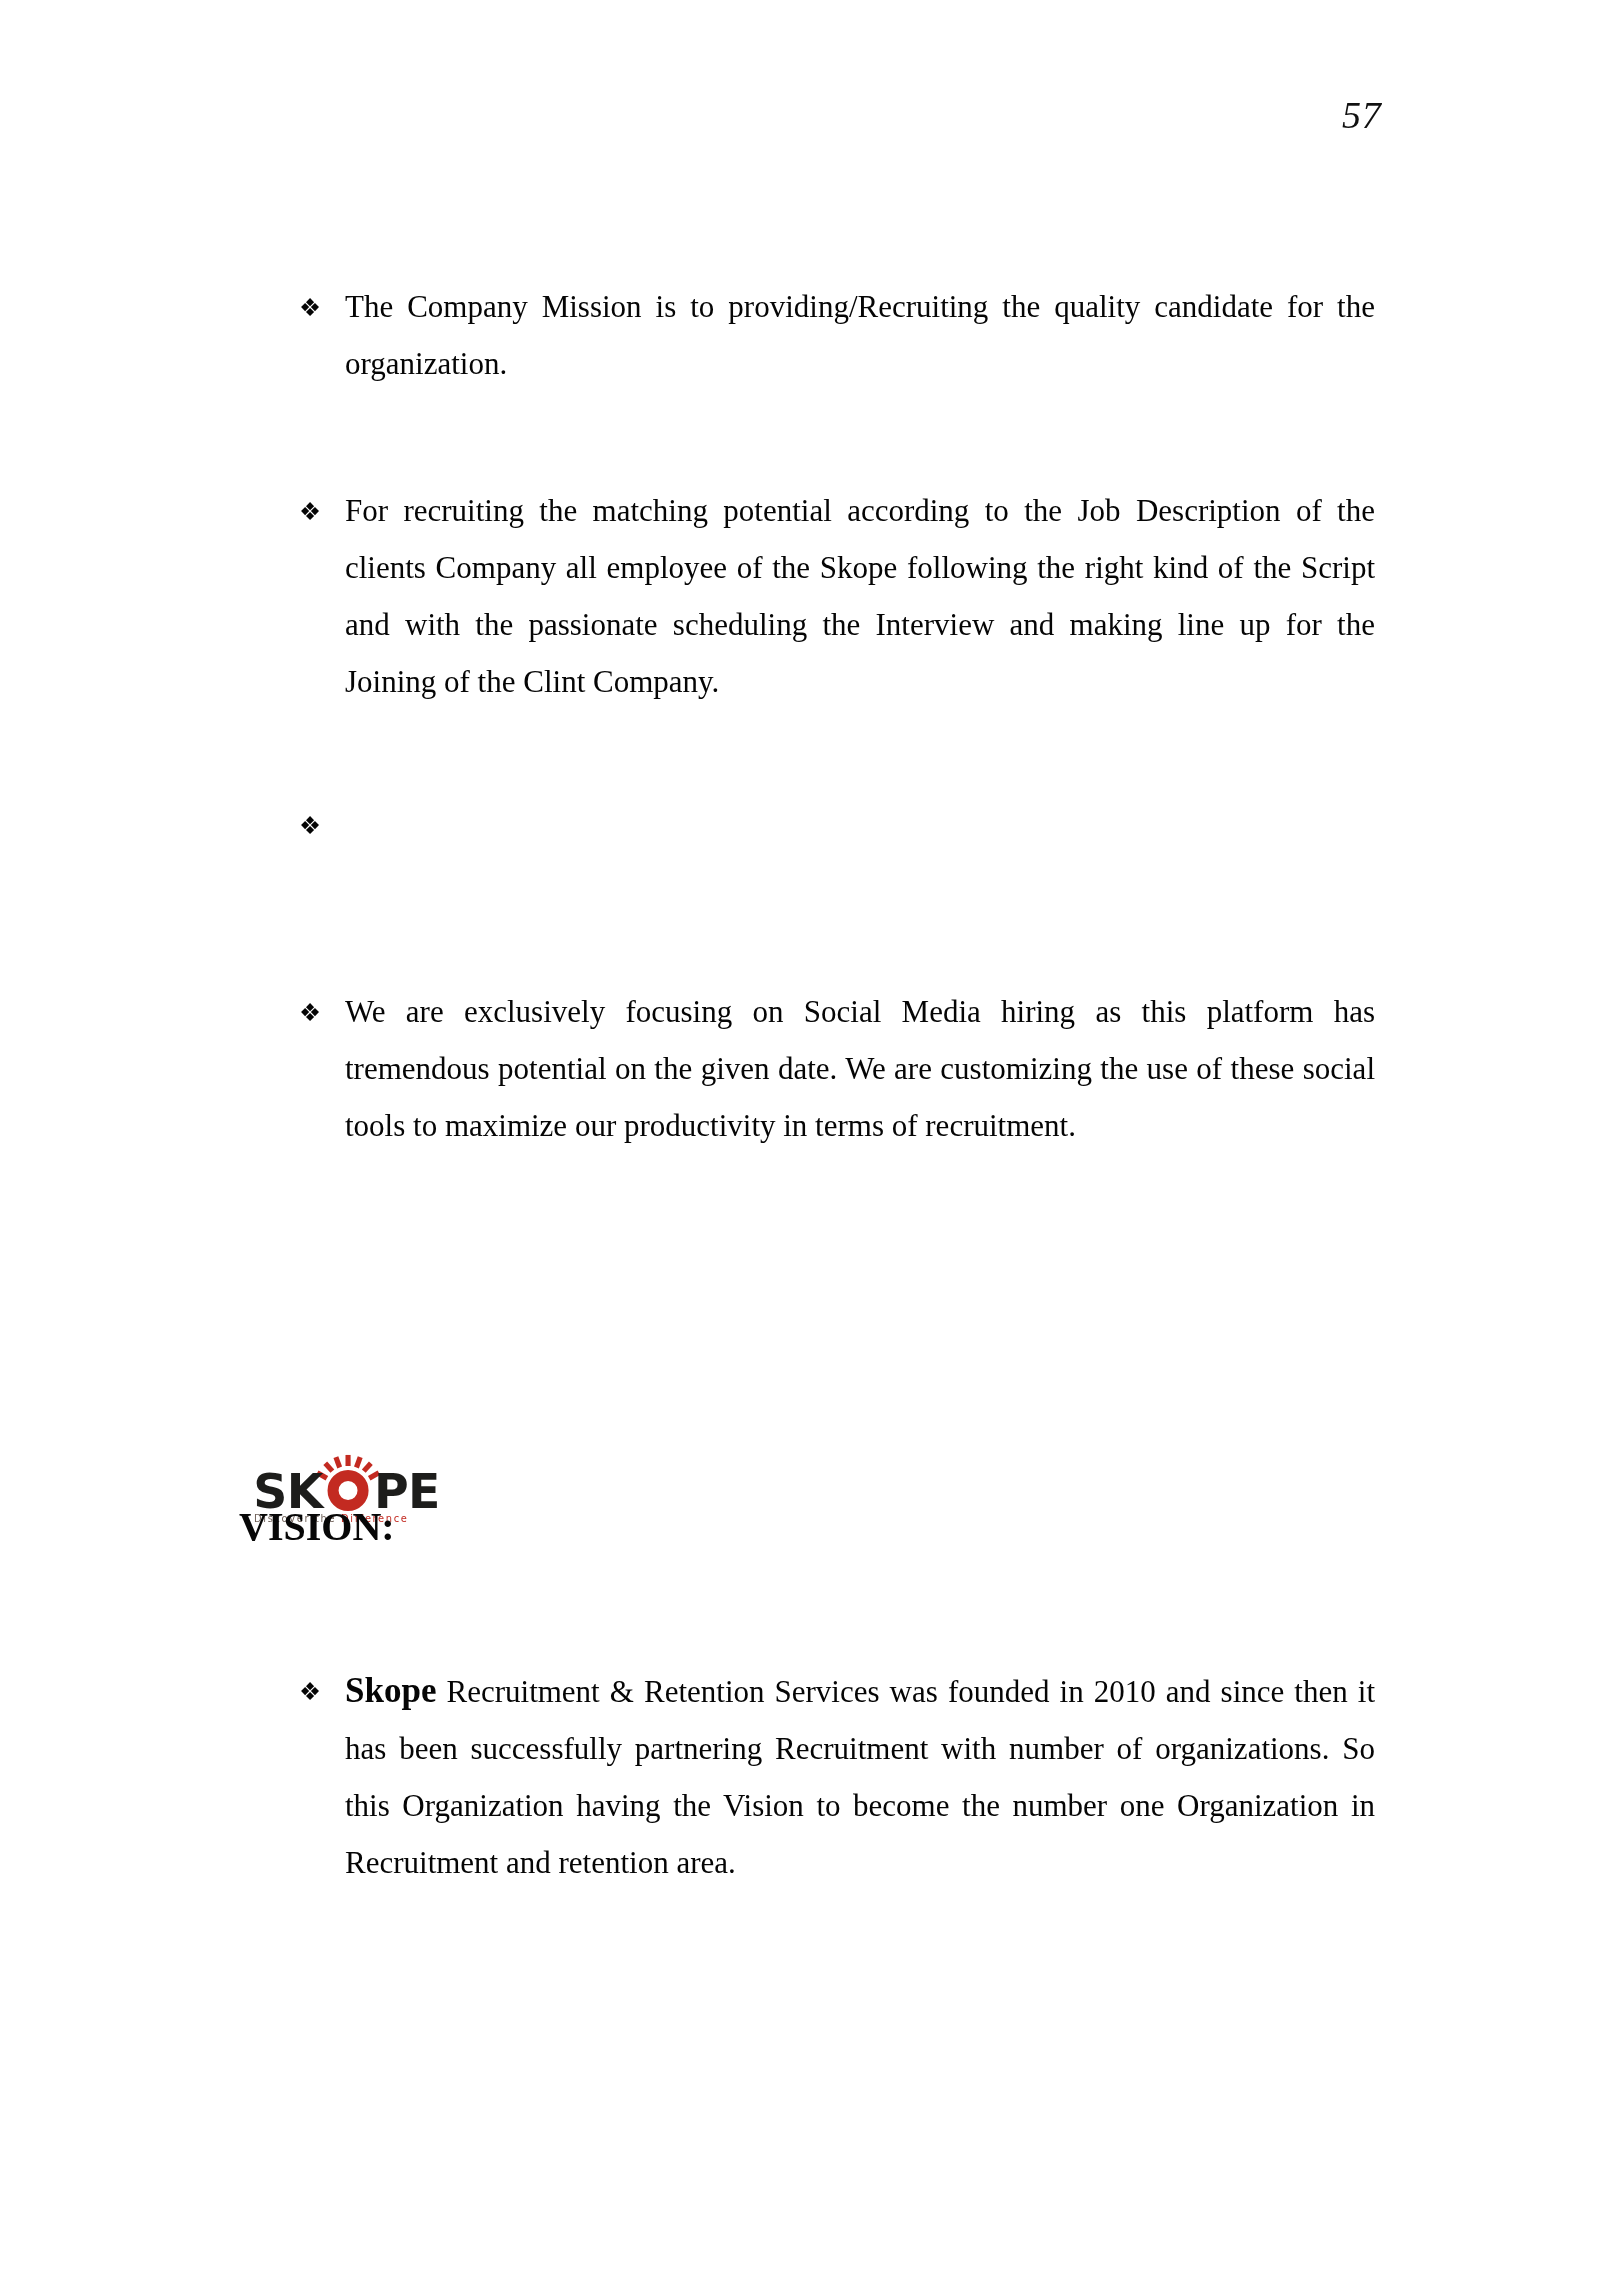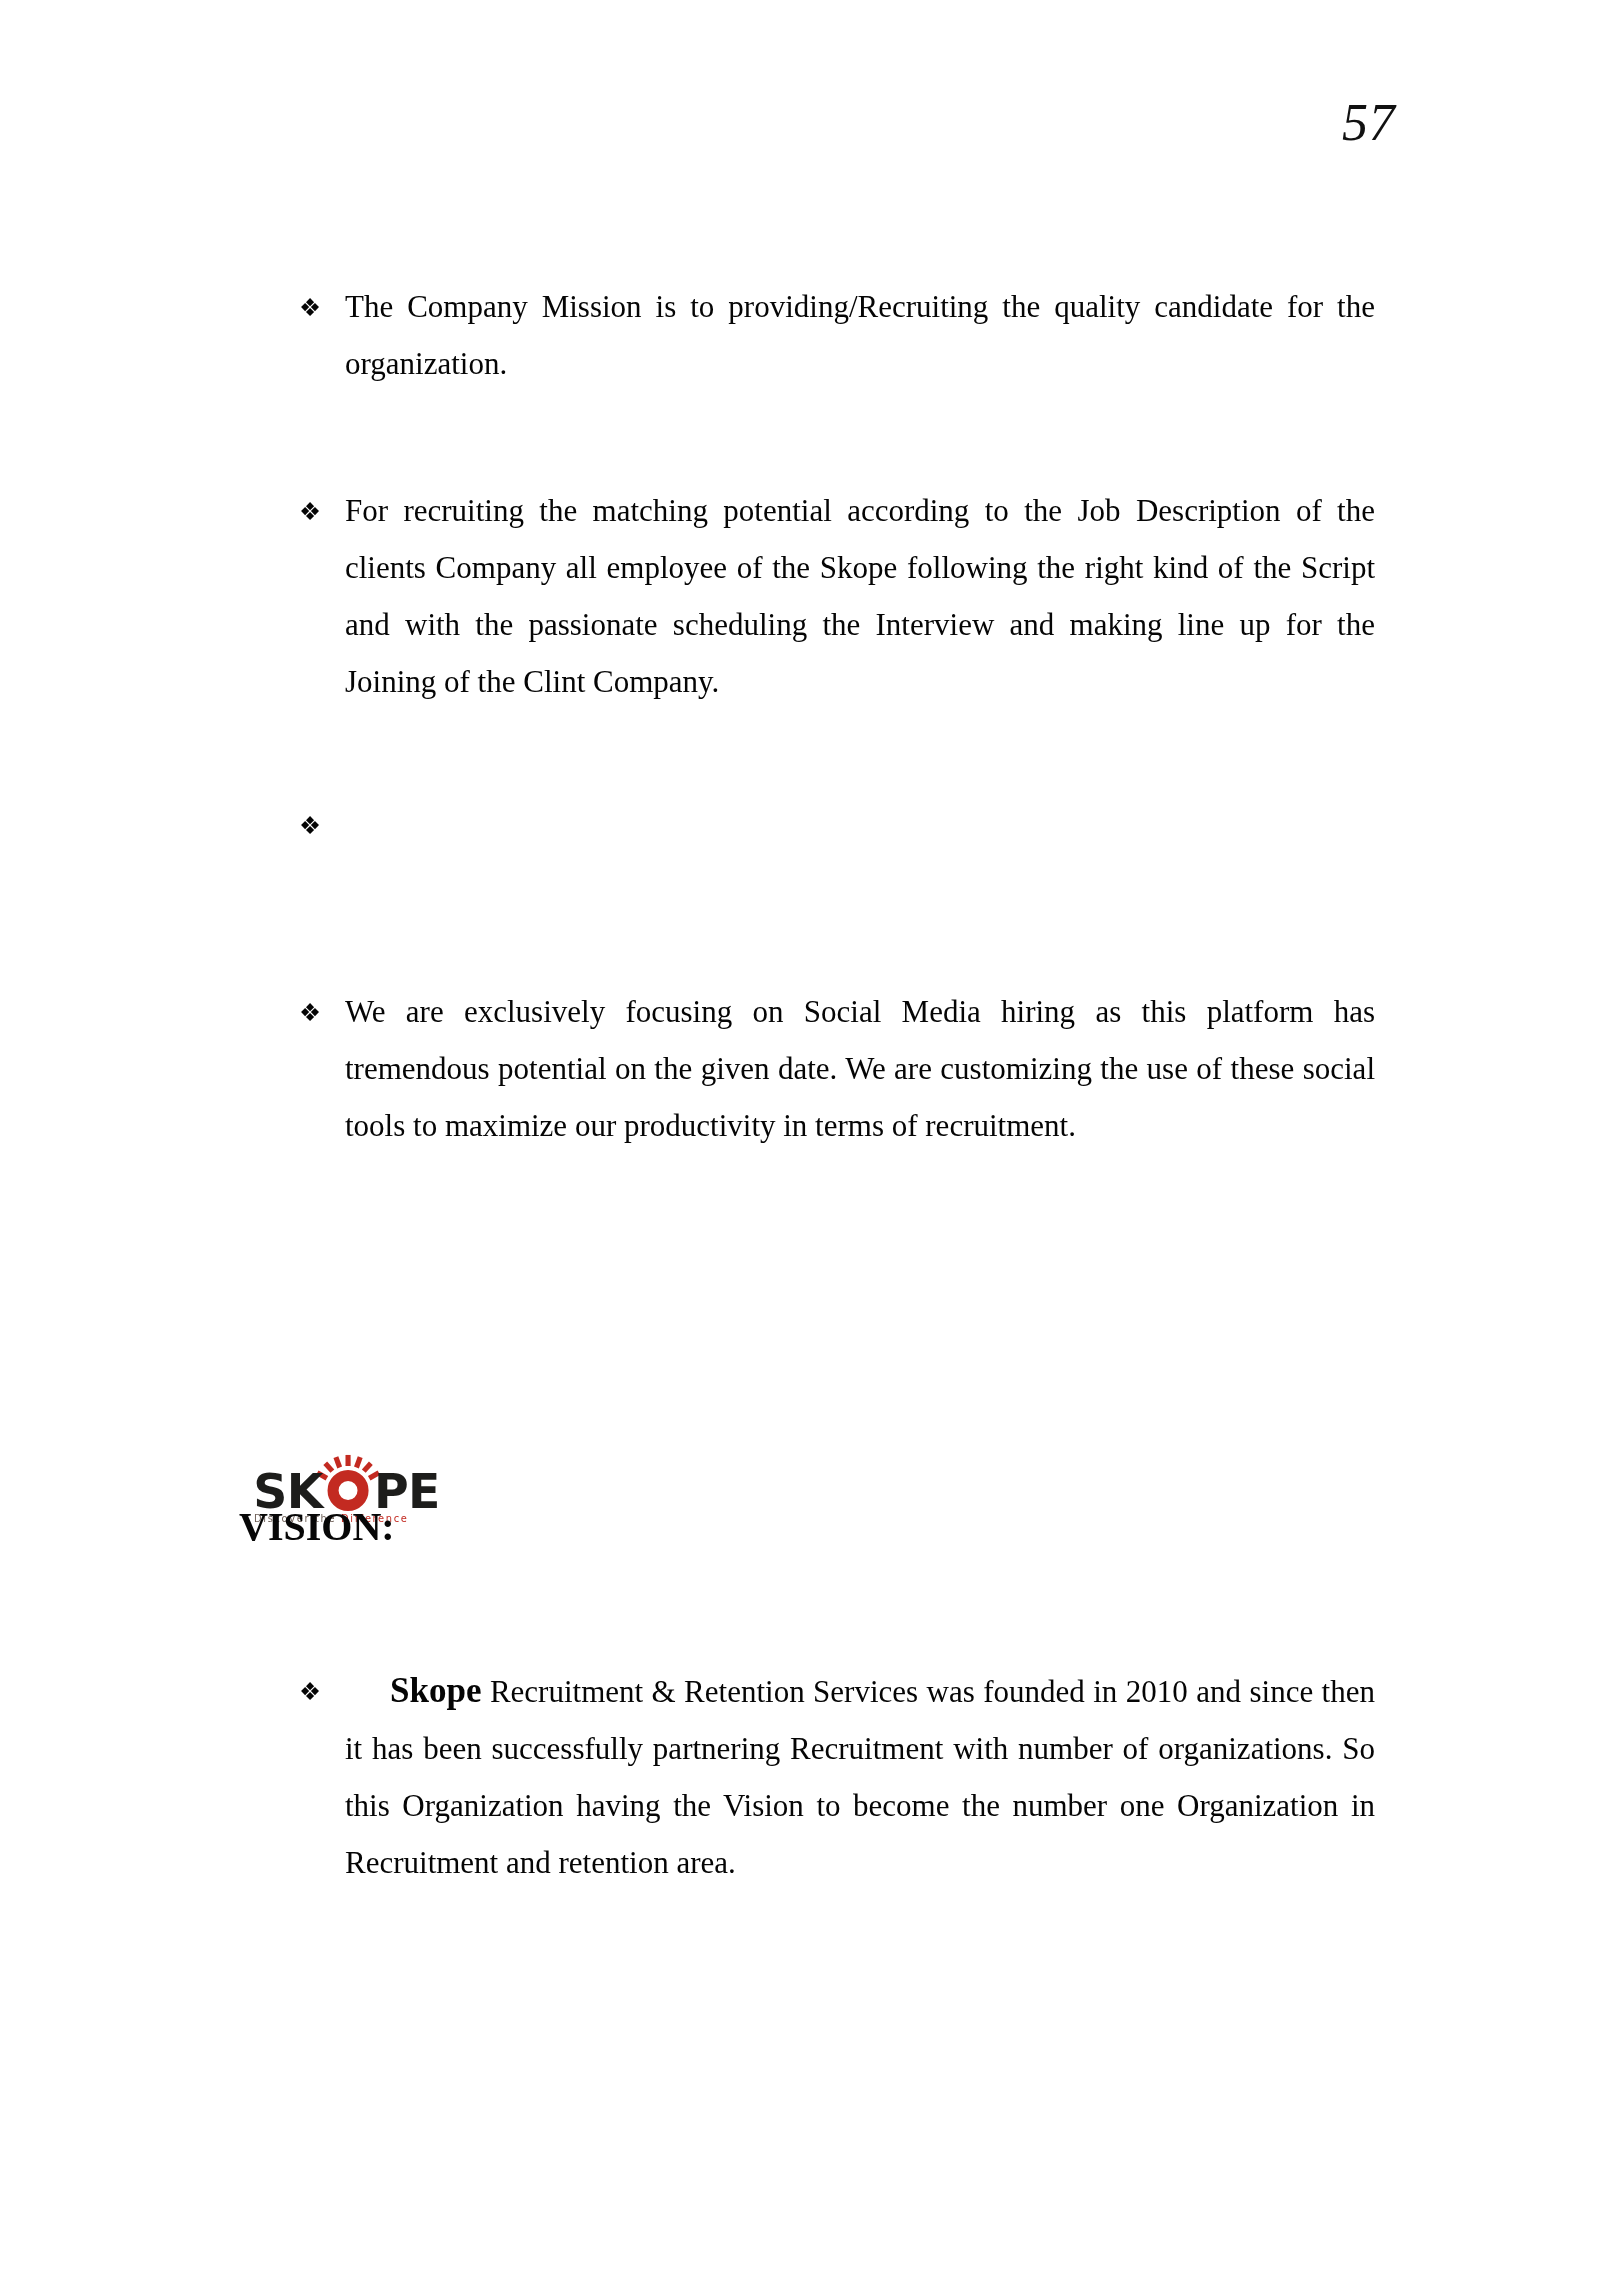--- a/index.html
+++ b/index.html
@@ -15,21 +15,21 @@
     font-family: "Liberation Serif", serif;
     color: #000000;
     overflow: hidden;
   }
 
   
   .page-number {
     position: absolute;
     left: 1342px;
     top: 93px;
-    font-size: 52px;
+    font-size: 38px;
     font-style: italic;
     letter-spacing: 0.8px;
     color: #111111;
   }
 
   
   .li {
     position: absolute;
     left: 299px;
     width: 1076px;
@@ -50,21 +50,20 @@
     color: #050505;
   }
   .li-1 { top: 278px; }
   .li-2 { top: 482px; }
   .li-3 { top: 796px; }
   .li-4 { top: 983px; }
   .li-5 { top: 1662px; }
   .li .lead-bold {
     font-weight: bold;
     font-size: 35px;
-    margin-left: 45px;
   }
 
   
   .vision-heading {
     position: absolute;
     left: 239px;
     top: 1504px;
     font-size: 40px;
     font-weight: bold;
     line-height: 46px;

